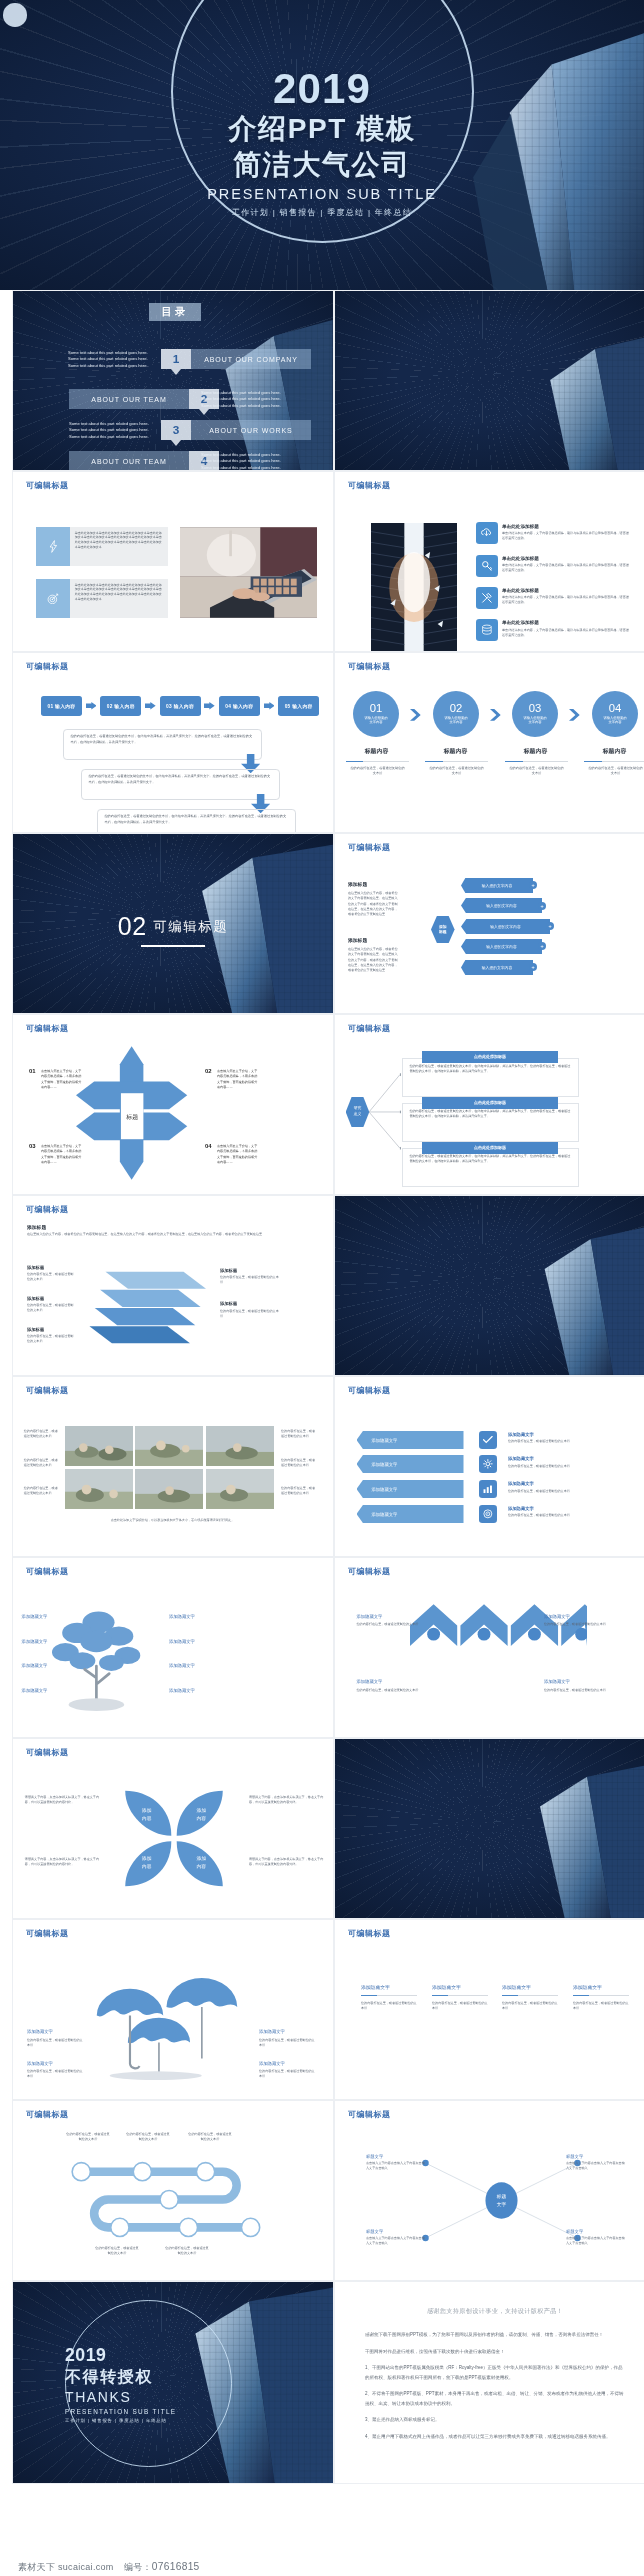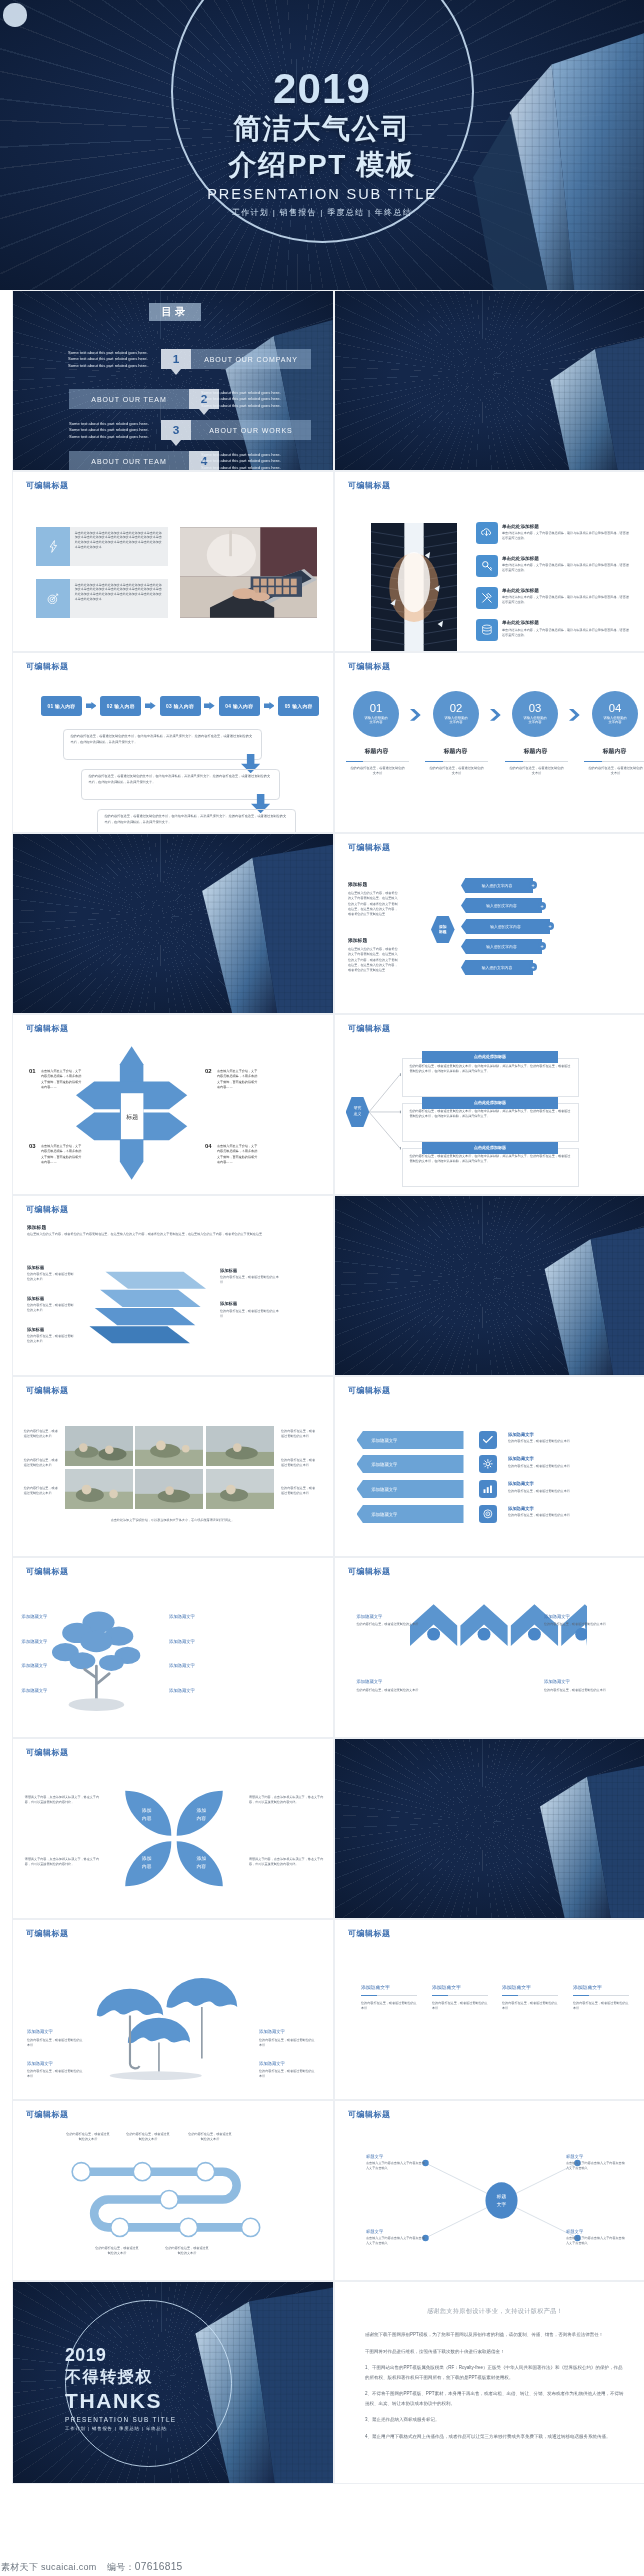--- a/index.html
+++ b/index.html
@@ -112,31 +112,31 @@
   .graybox{ position:absolute; border:0.5px solid #e0e4e9; font-size:3.1px; line-height:1.75;
     color:#4d5763; padding:4.8px 6.4px; }
 
   .smalltxt{ position:absolute; font-size:3.1px; line-height:1.7; color:#5a6472; }
   .smallh{ position:absolute; font-size:4.3px; font-weight:700; color:#2e3742; }
   .midh{ position:absolute; font-size:4.8px; font-weight:700; color:#2e3742; }
   .bluetxt{ position:absolute; font-size:4.3px; color:#3d6fb0; }
   .imgcell{ position:absolute; background:#b9c6d4; }
 
   .wmbar{ position:absolute; left:0; bottom:0; width:644px; height:18px;
-    background:#fff; display:flex; align-items:center; padding-left:1px;margin-top:22px; }
+    background:#fff; display:flex; align-items:center; padding-left:18px;margin-top:22px; }
   .wm{ font-size:9px; color:#6c757f; letter-spacing:0.3px; }
   .wm .big{ font-size:10.2px; }
 
   .thanks-wrap{ position:relative; width:322px; height:203px; overflow:hidden; }
   .thanks-ring{ position:absolute; left:52px; top:18px; width:167px; height:167px;
     border:1.6px solid rgba(205,228,248,.85); border-radius:50%; }
   .thanks-text{ position:absolute; left:52px; top:63px; width:172px; color:#dceaf7; }
   .thanks-year{ font-size:17.7px; font-weight:700; letter-spacing:0.5px; }
   .thanks-cn{ font-size:16px; font-weight:700; letter-spacing:1.6px; margin-top:1.1px; }
-  .thanks-en{ font-size:21px; font-weight:700; letter-spacing:1.6px; margin-top:1.1px; }
+  .thanks-en{ font-size:14px; font-weight:400; letter-spacing:1.6px; margin-top:1.1px; }
   .thanks-sub{ font-size:6.4px; letter-spacing:1.3px; margin-top:2.7px; }
   .thanks-tags{ font-size:4.3px; letter-spacing:0.9px; margin-top:2.7px; }
 
   .legal{ padding:25px 30px 0 30px; }
   .legal h4{ font-size:6.2px; color:#9aa3ad; font-weight:400; text-align:center; margin-bottom:14px; letter-spacing:0.3px; }
   .legal p{ font-size:4.5px; color:#5d6671; line-height:2.05; margin-bottom:7.5px; }
 </style>
 </head>
 <body>
 
@@ -167,22 +167,22 @@
     <polygon points="250,540 180,210 258,120 300,540" fill="url(#gridp)"></polygon>
     <polygon points="300,540 258,120 430,62 430,540" fill="url(#gt1)"></polygon>
     <polygon points="300,540 258,120 430,62 430,540" fill="url(#gridp)"></polygon>
     <polygon points="150,540 112,330 182,212 250,540" fill="#20395b" opacity=".85"></polygon>
   </svg>
   <div class="hero-ring"></div>
   <div class="hero-dot"></div>
 
   <div class="hero-text">
     <div class="hero-year">2019</div>
+    <div class="hero-cn">介绍PPT 模板</div>
     <div class="hero-cn">简洁大气公司</div>
-    <div class="hero-cn">介绍PPT 模板</div>
     <div class="hero-sub">PRESENTATION SUB TITLE</div>
     <div class="hero-tags">工作计划 | 销售报告 | 季度总结 | 年终总结</div>
   </div>
 </div>
 
 <div class="grid">
 
   <div class="half slide">
     <div class="startrail"></div>
     <div class="vignette"></div>
@@ -466,20 +466,25 @@
             </linearGradient>
       <pattern id="gp4" width="11" height="13" patternUnits="userSpaceOnUse">
               <path d="M0 0H11M0 0V13" stroke="rgba(10,24,44,.4)" stroke-width="1"></path>
             </pattern>
           </defs>
       <polygon points="112,338 56,110 150,48 196,338" fill="url(#t4a)"></polygon>
           <polygon points="112,338 56,110 150,48 196,338" fill="url(#gp4)"></polygon>
       <polygon points="196,338 150,48 300,24 300,338" fill="#23406c"></polygon>
           <polygon points="196,338 150,48 300,24 300,338" fill="url(#gp4)"></polygon>
     </svg>
+    <div class="sec">
+      <span class="sec-n">02</span>
+      <span class="sec-t">可编辑标题</span>
+      <div class="sec-u"></div>
+    </div>
   </div>
 
   <div class="half slide">
     <div class="sh">可编辑标题</div>
     <div class="midh" style="left:13px;top:47px">添加标题</div>
     <div class="smalltxt" style="left:13px;top:57px;width:52px">在这里输入您的文字内容，或者将您的文字内容复制在这里。在这里输入您的文字内容，或者将您的文字复制在这里，在这里输入您的文字内容，或者将您的文字复制在这里</div>
     <div class="midh" style="left:13px;top:103px">添加标题</div>
     <div class="smalltxt" style="left:13px;top:113px;width:52px">在这里输入您的文字内容，或者将您的文字内容复制在这里。在这里输入您的文字内容，或者将您的文字复制在这里，在这里输入您的文字内容，或者将您的文字复制在这里</div>
 
     <div class="hexnode" style="left:96px;top:82px;width:23.6px;height:27px;clip-path:polygon(25% 0,75% 0,100% 50%,75% 100%,25% 100%,0 50%);flex-direction:column;font-weight:700;line-height:1.3">添加<br>标题</div>

